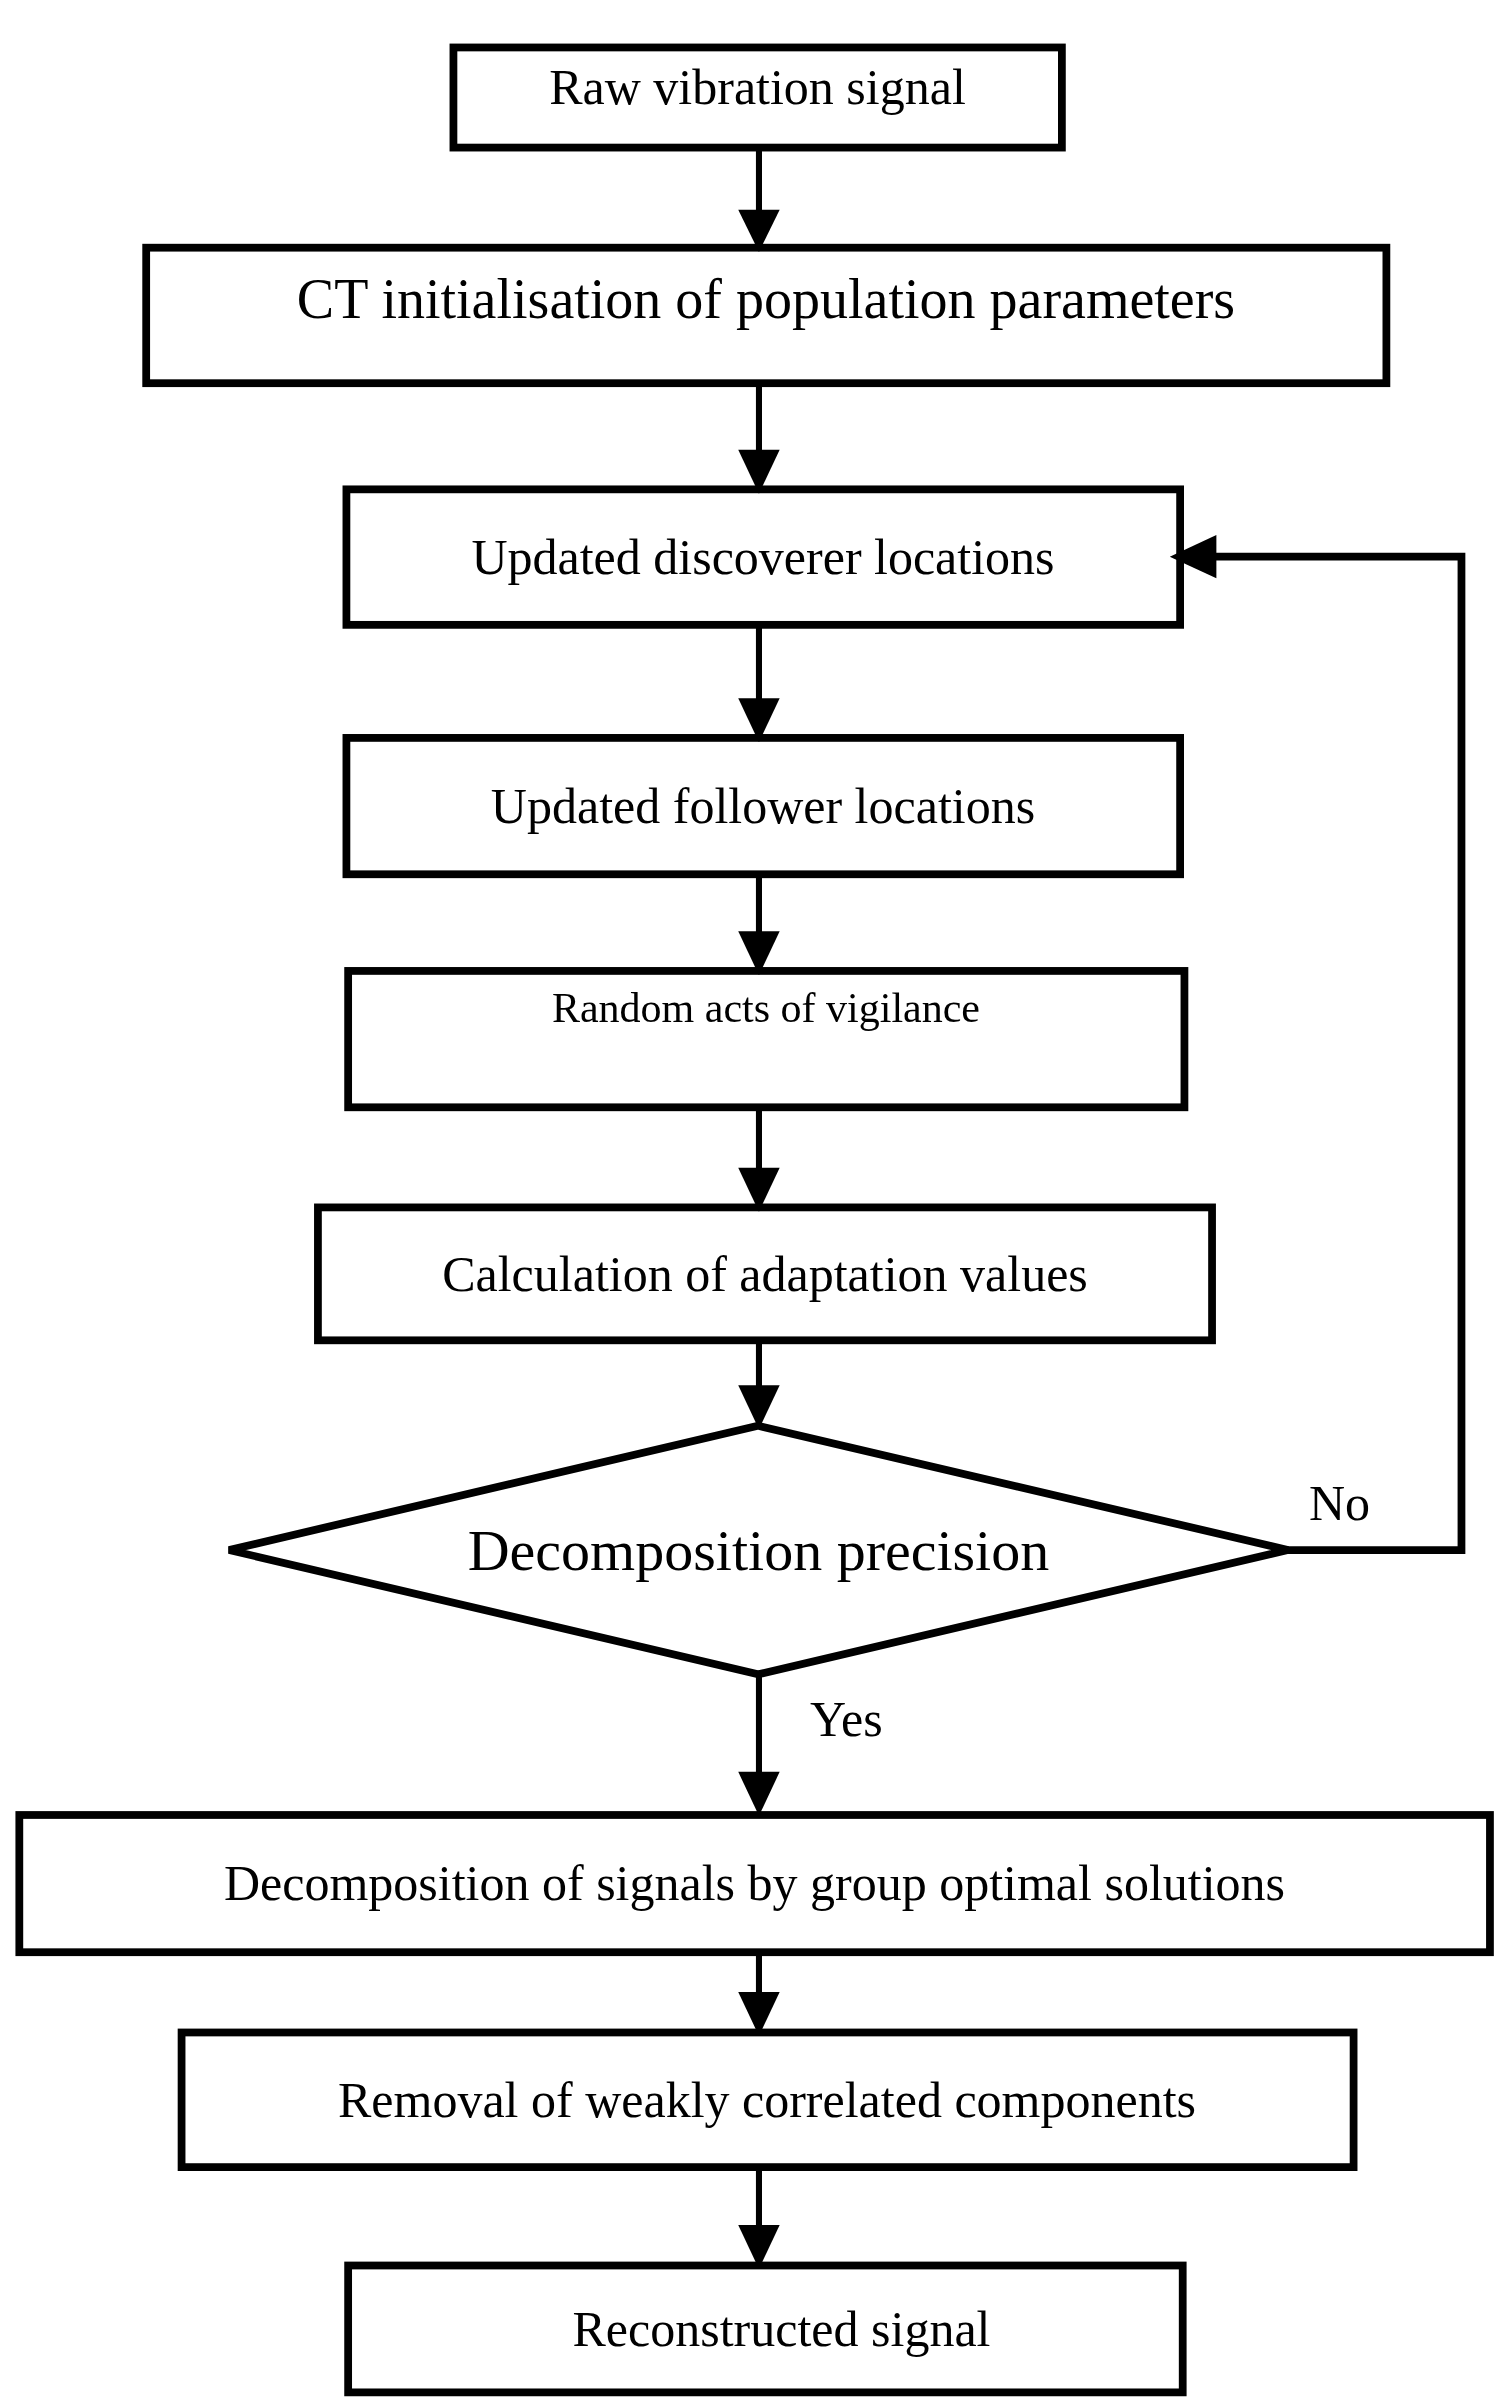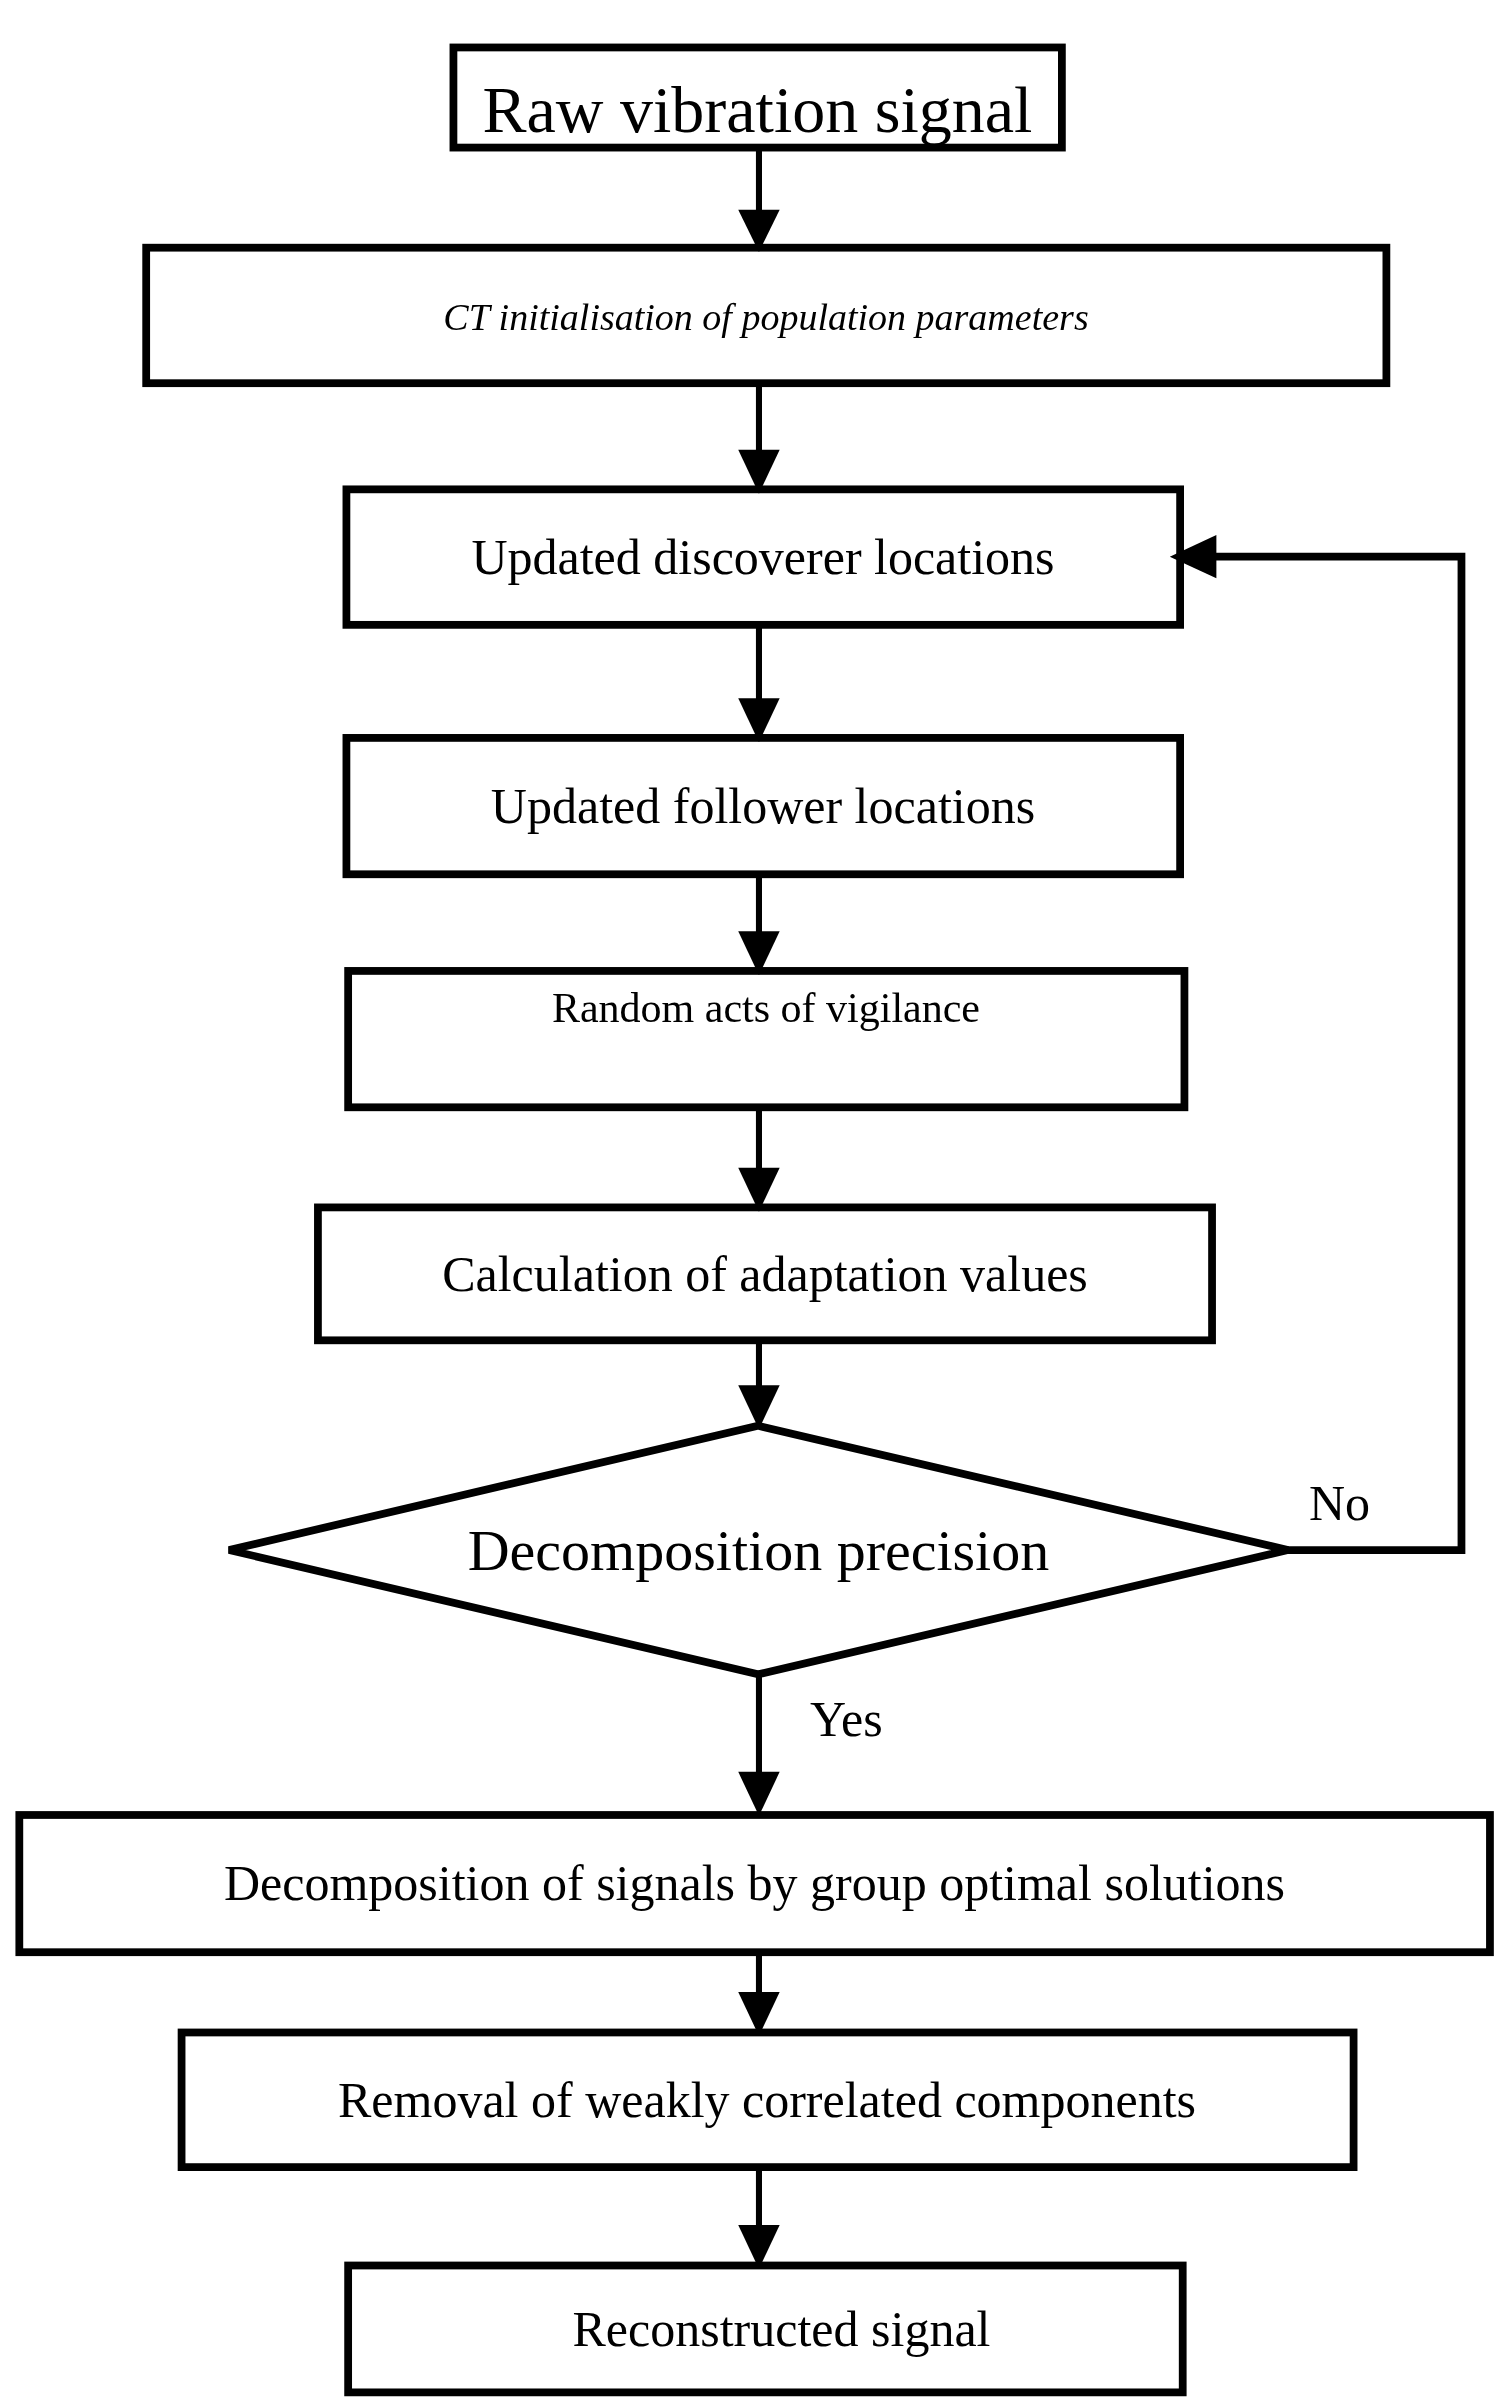--- a/index.html
+++ b/index.html
@@ -119,23 +119,23 @@
       <polygon points="879,2359 855,2308 903,2308" fill="#000000"></polygon>
     </g>
 
     <g>
       <line x1="879" y1="2511" x2="879" y2="2594" stroke="#000000" stroke-width="7"></line>
       <polygon points="879,2629 855,2578 903,2578" fill="#000000"></polygon>
     </g>
 
   </svg>
 
-  <div class="node-label" style="left:453px; top:60px; width:609px; height:100px; font-size:66px;">Raw vibration signal</div>
+  <div class="node-label" style="left:453px; top:37px; width:609px; height:100px; font-size:50px;">Raw vibration signal</div>
 
-  <div class="node-label" style="left:146px; top:250px; width:1240px; height:136px; font-size:38px;font-style:italic;">CT initialisation of population parameters</div>
+  <div class="node-label" style="left:146px; top:232px; width:1240px; height:136px; font-size:56px;">CT initialisation of population parameters</div>
 
   <div class="node-label" style="left:346px; top:489px; width:834px; height:136px; font-size:50px;">Updated discoverer locations</div>
 
   <div class="node-label" style="left:346px; top:738px; width:834px; height:136px; font-size:50px;">Updated follower locations</div>
 
   <div class="node-label" style="left:348px; top:940px; width:836px; height:136px; font-size:42px;">Random acts of vigilance</div>
 
   <div class="node-label" style="left:318px; top:1208px; width:894px; height:133px; font-size:50px;">Calculation of adaptation values</div>
 
   <div class="node-label" style="left:229px; top:1502px; width:1059px; height:97px; font-size:58px;">Decomposition precision</div>

